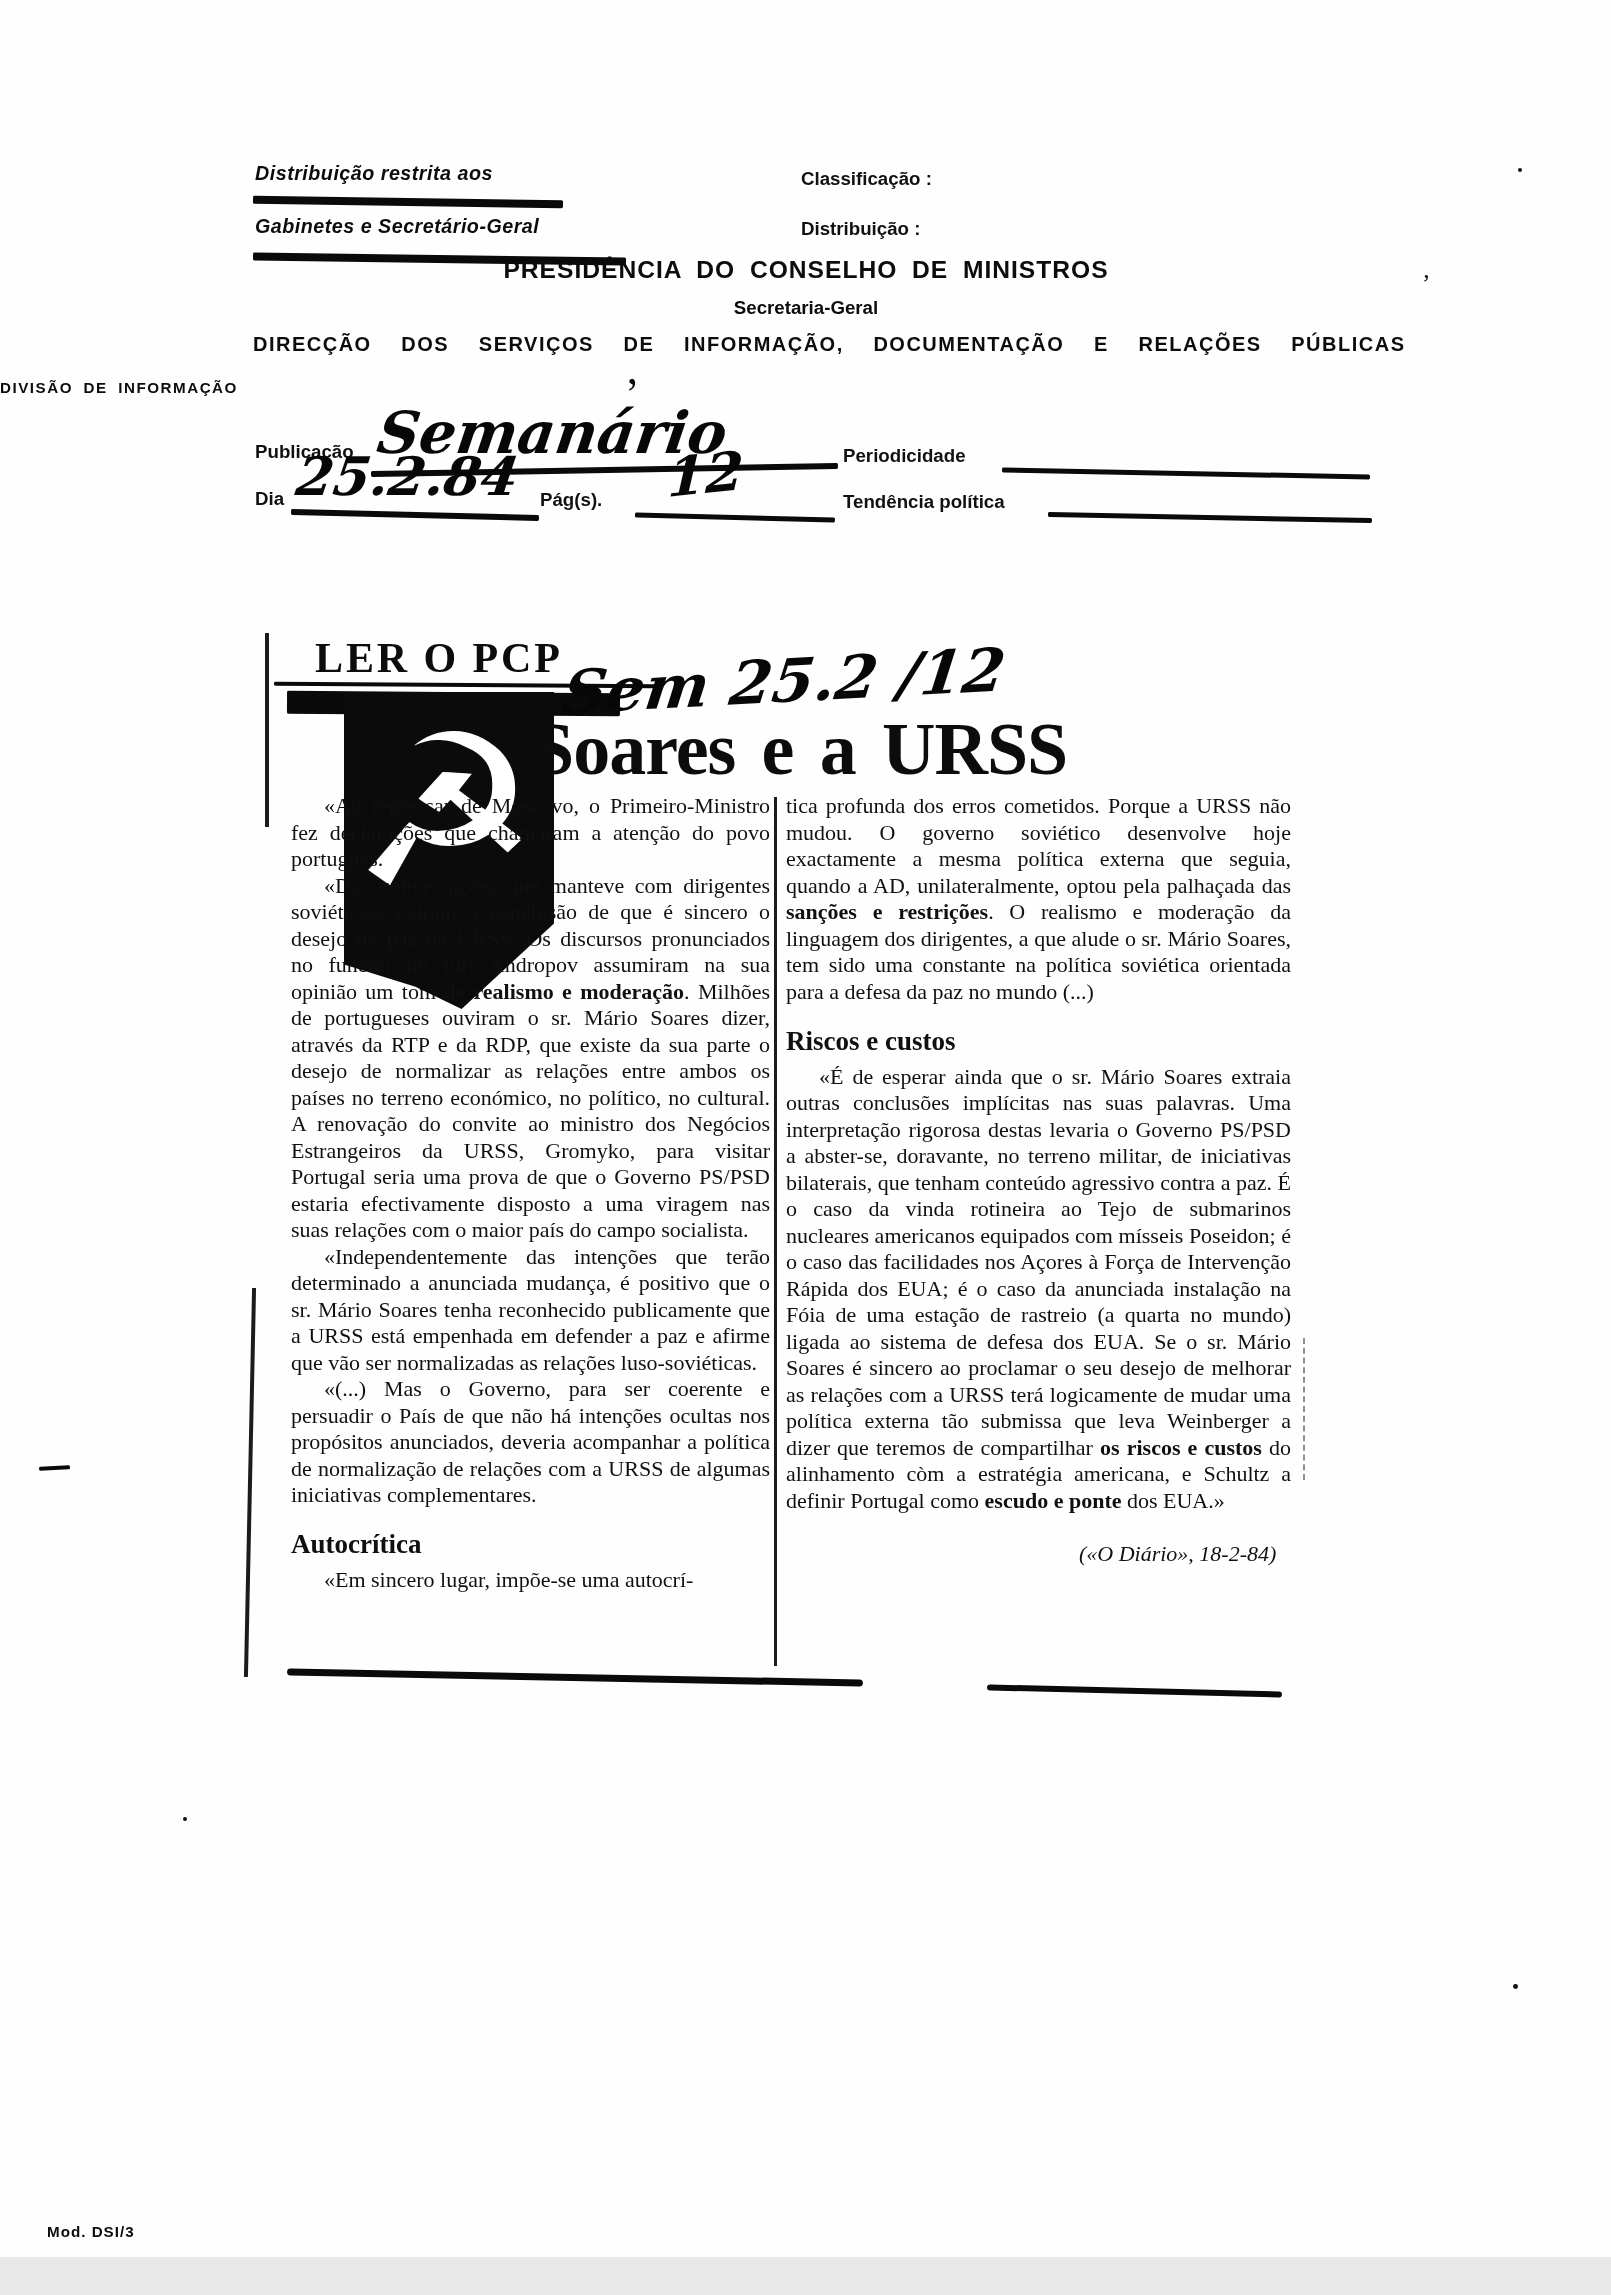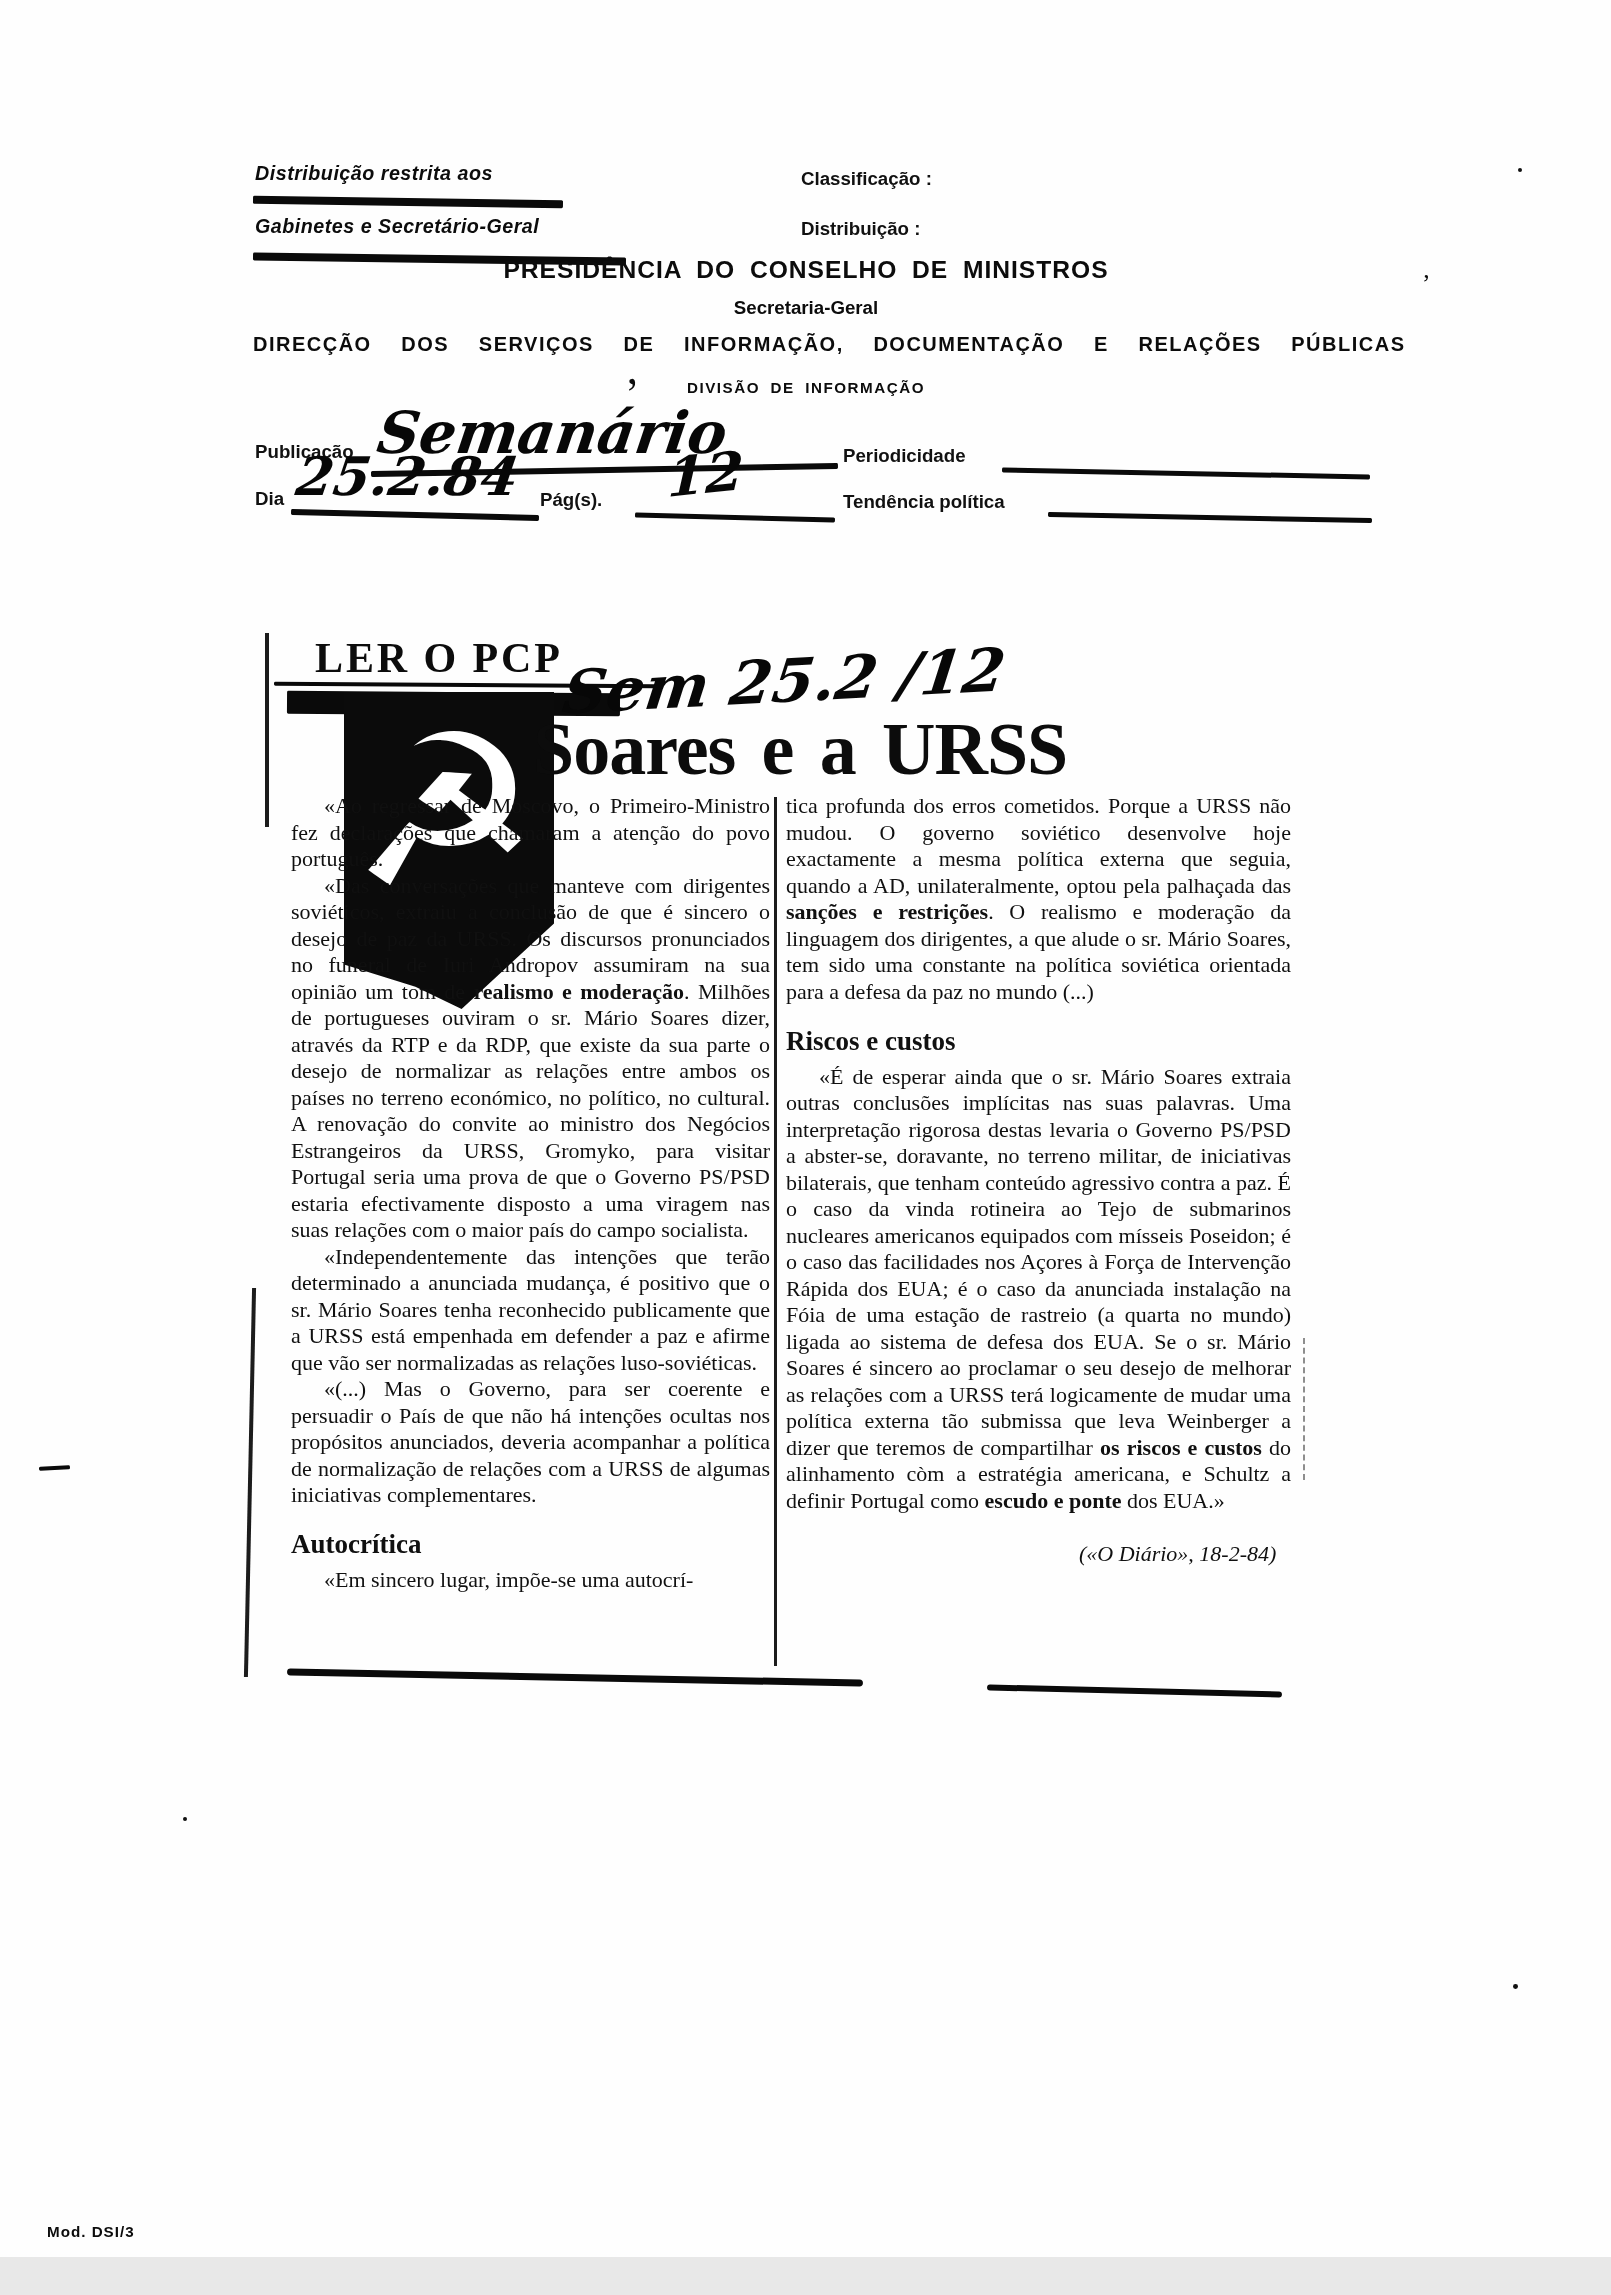--- a/index.html
+++ b/index.html
@@ -7,21 +7,21 @@
         font-family:"Liberation Sans",sans-serif;overflow:hidden;}
   .abs{position:absolute;}
   
   .note{font-style:italic;font-weight:bold;font-size:19.7px;letter-spacing:0.5px;}
   .bar{background:#0a0a0a;border-radius:1.5px;}
   .flabel{font-size:18.7px;font-weight:bold;color:#111;}
   .org-title{left:0;right:0;text-align:center;font-size:24.6px;font-weight:bold;
              letter-spacing:1px;word-spacing:6.9px;}
   .org-sub{left:0;right:0;text-align:center;font-size:18.7px;font-weight:bold;}
   .dept{font-size:20px;font-weight:bold;letter-spacing:1.5px;word-spacing:22.6px;white-space:nowrap;}
-  .division{left:0;right:0;text-align:center;font-size:15.2px;font-weight:bold;letter-spacing:1.5px;word-spacing:4.9px;}
+  .division{left:0;right:0;text-align:left;font-size:15.2px;font-weight:bold;letter-spacing:1.5px;word-spacing:4.9px;}
   
   .hand{font-family:"DejaVu Serif",serif;font-style:italic;font-weight:bold;
         transform:skewX(-8deg);white-space:nowrap;color:#070707;}
   
   .logo-text{font-family:"Liberation Serif",serif;font-weight:bold;font-size:42px;
              letter-spacing:2.9px;white-space:nowrap;}
   .flag{background:#0b0b0b;clip-path:polygon(0 0,100% 0,100% 73%,56% 100%,34% 93%,0 86%);}
   .hs{position:absolute;left:-3.9px;top:14.7px;width:100%;text-align:center;color:#fff;
       font-family:"DejaVu Sans",sans-serif;font-size:211px;line-height:1;}
   .headline{font-family:"Liberation Serif",serif;font-weight:bold;font-size:74px;

